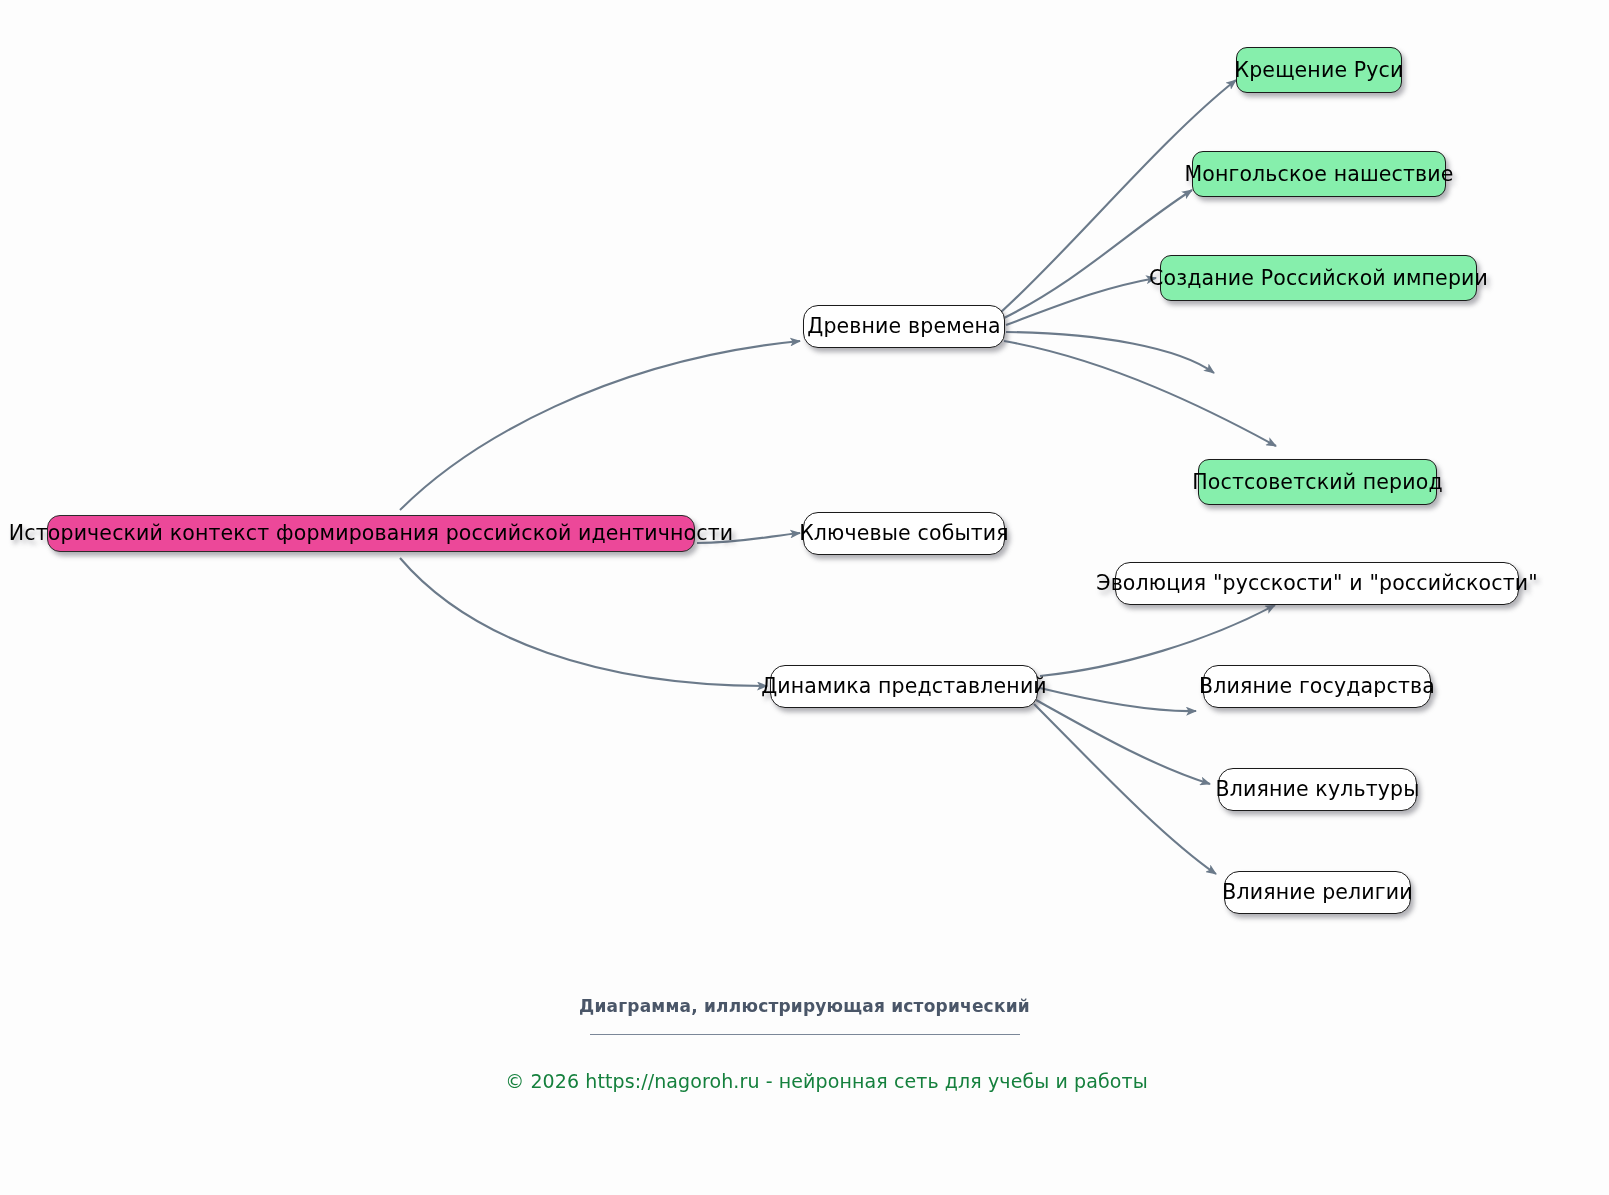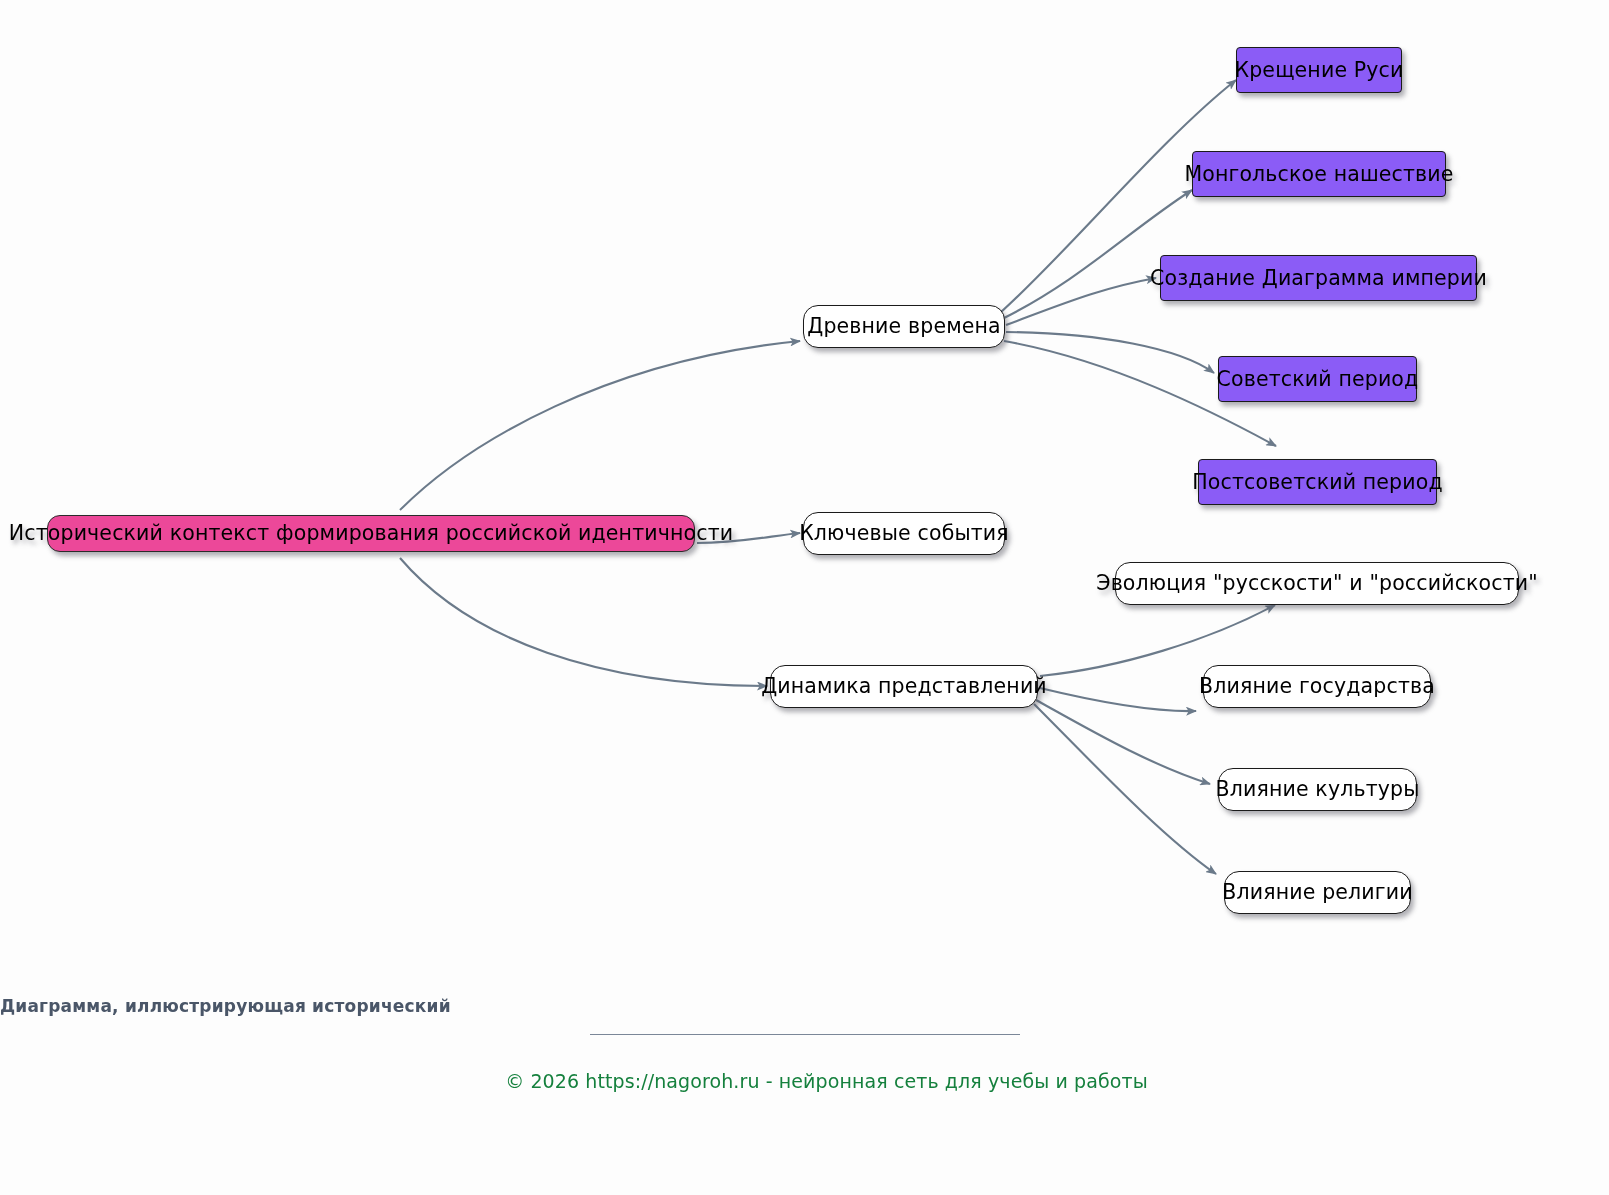--- a/index.html
+++ b/index.html
@@ -50,31 +50,31 @@
     border-radius: 15px;
     padding: 16px 16px;
   }
   .node-leaf-white {
     background: #ffffff;
     border: 1.8px solid #1b1b1b;
     border-radius: 15px;
     padding: 0 16px;
   }
   .node-leaf-purple {
-    background: #8b5cf6;
+    background: #86efac;
     border: 1.8px solid #1b1b1b;
-    border-radius: 4px;
+    border-radius: 11px;
     padding: 0 16px;
   }
   #caption {
     position: absolute;
     left: 0;
     top: 996px;
     width: 1609px;
-    text-align: left;
+    text-align: center;
     font-family: "DejaVu Sans", sans-serif;
   }
   .caption-line {
     font-size: 17px;
     font-weight: bold;
     color: #4a5668;
     line-height: 1.28;
     letter-spacing: 0.2px;
   }
   #caption-rule {
@@ -143,26 +143,23 @@
 
   <div class="node node-leaf-purple" style="left:1236px; top:47px; width:166px; height:46px;">
     <span>Крещение Руси</span>
   </div>
 
   <div class="node node-leaf-purple" style="left:1192px; top:151px; width:254px; height:46px;">
     <span>Монгольское нашествие</span>
   </div>
 
   <div class="node node-leaf-purple" style="left:1160px; top:255px; width:317px; height:46px;">
-    <span>Создание Диаграмма империи</span>
+    <span>Создание Российской империи</span>
   </div>
 
-  <div class="node node-leaf-purple" style="left:1218px; top:356px; width:199px; height:46px;">
-    <span>Советский период</span>
-  </div>
 
   <div class="node node-leaf-purple" style="left:1198px; top:459px; width:239px; height:46px;">
     <span>Постсоветский период</span>
   </div>
 
   <div class="node node-leaf-white" style="left:1115px; top:562px; width:404px; height:43px;">
     <span>Эволюция "русскости" и "российскости"</span>
   </div>
 
   <div class="node node-leaf-white" style="left:1203px; top:665px; width:228px; height:43px;">

